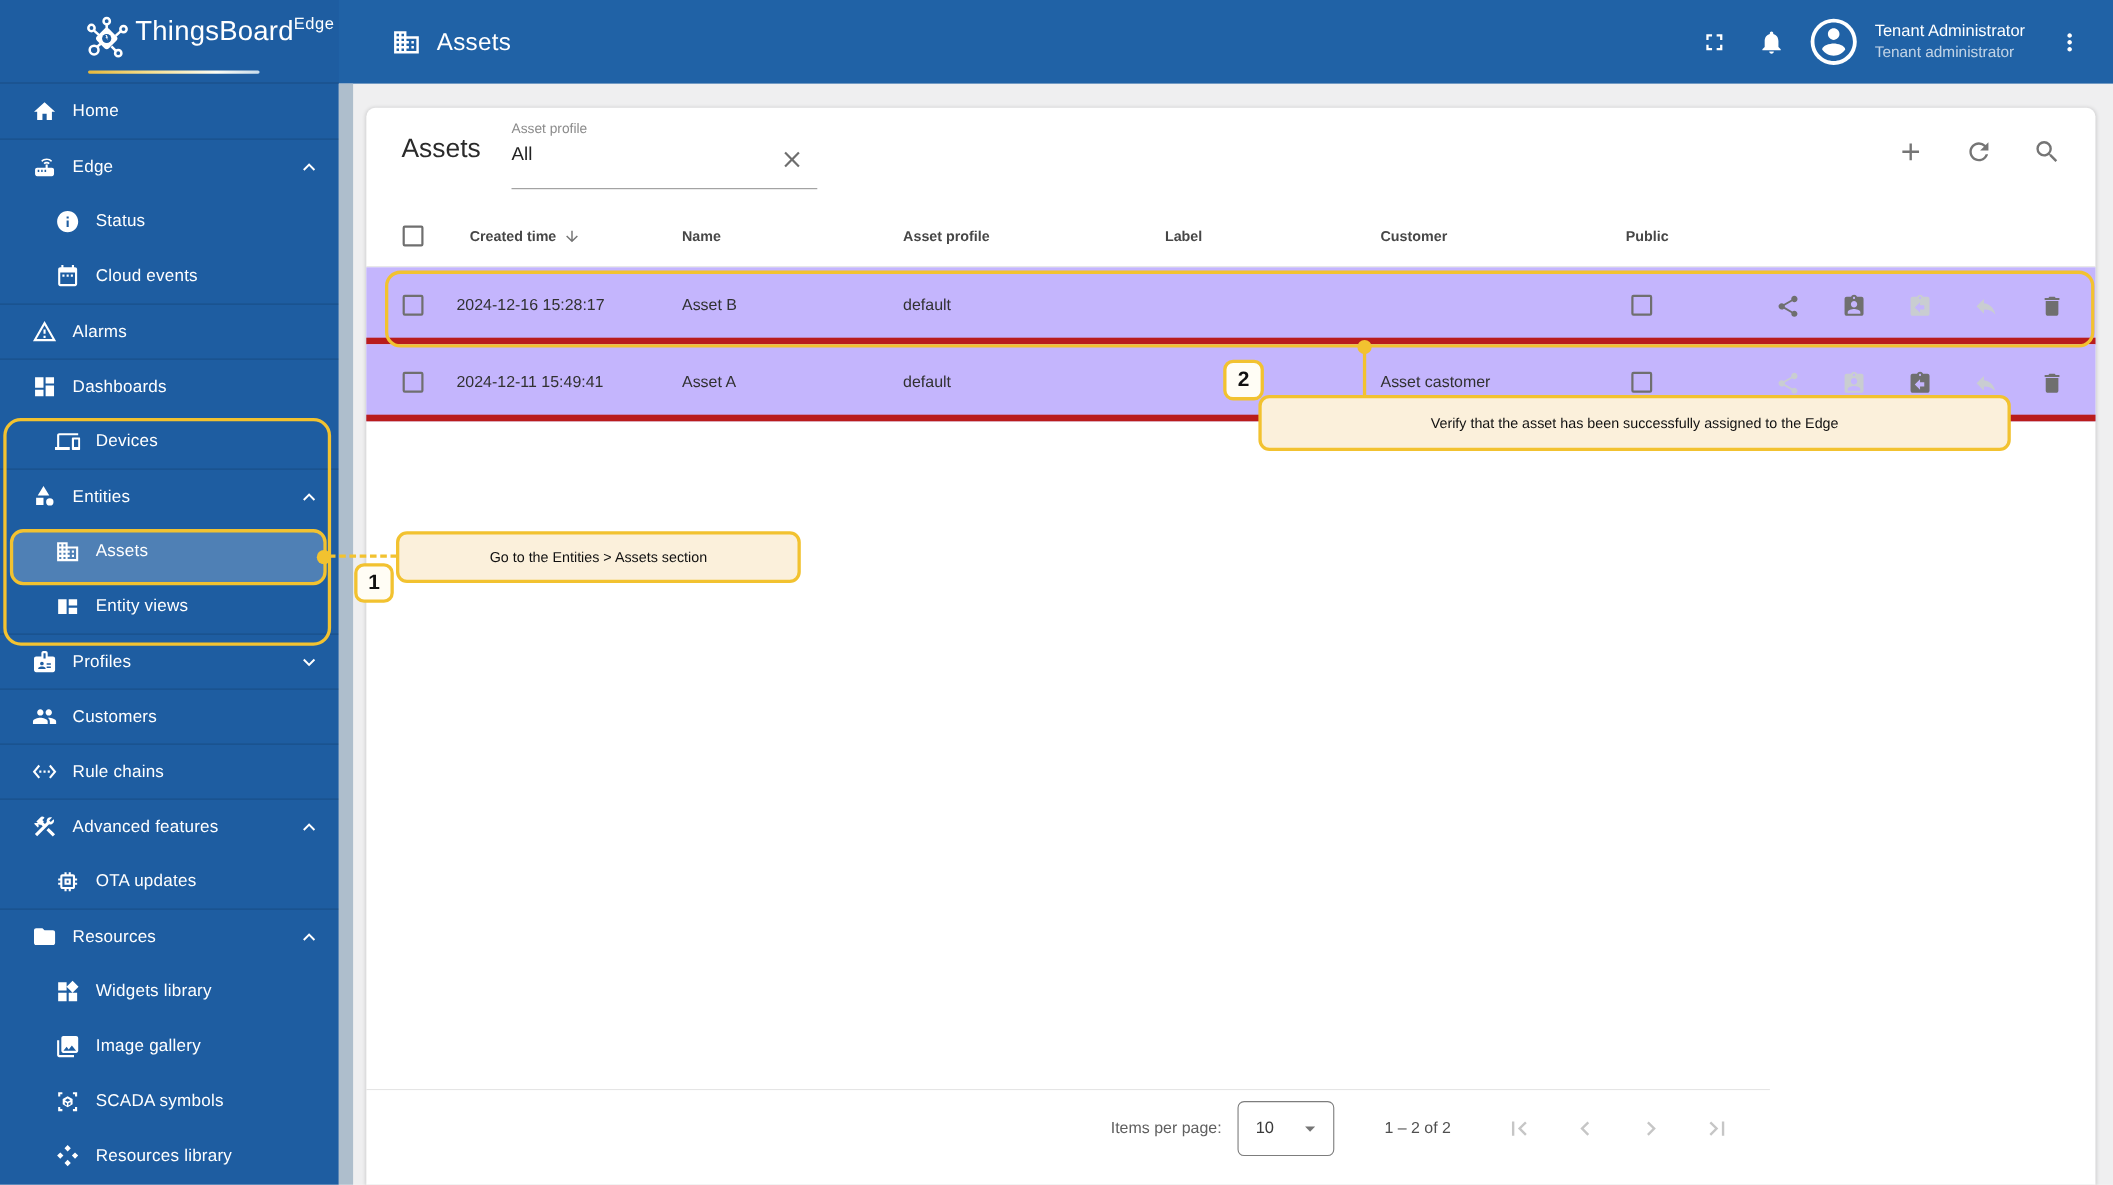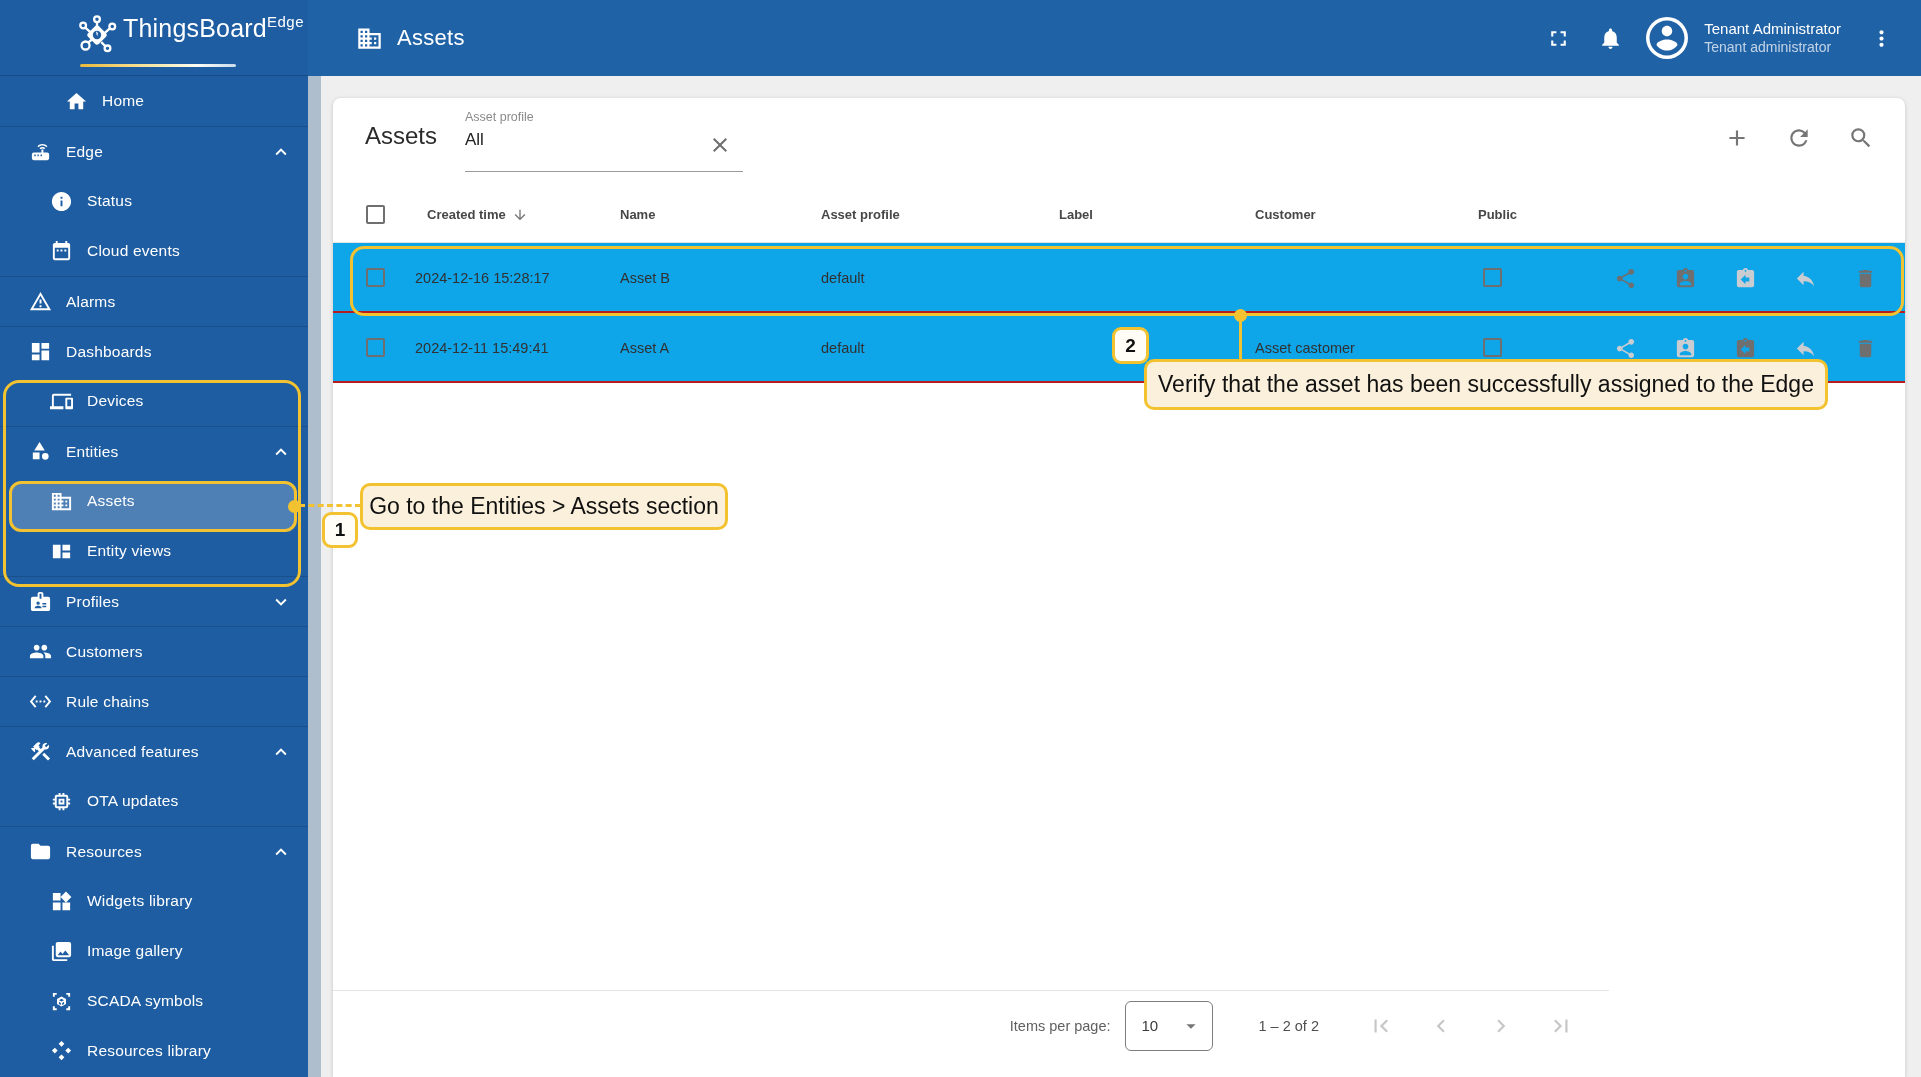--- a/index.html
+++ b/index.html
@@ -26,21 +26,21 @@
   .logo-row { position:absolute; left:76px; top:14px; display:flex; gap:5px; }
   .logo-icn svg { width:42px; height:42px; display:block; }
   .logo-text { display:flex; flex-direction:row; }
   .logo-title { font-size:25px; font-weight:400; color:#fff; letter-spacing:.2px; }
   .logo-sub { font-size:15px; color:#fff; text-align:right; margin-top:-1px; letter-spacing:.5px; }
   .logo-underline { position:absolute; left:80px; bottom:8px; width:156px; height:3px; border-radius:2px;
       background:linear-gradient(90deg,#E8B93B 0%, #F6DE8C 35%, #FDFDF4 75%, #C9DCEC 100%); }
   .nav { position:absolute; top:76px; left:0; width:308px; }
   .nav-item { position:relative; height:50px; display:flex; align-items:center; cursor:pointer; }
   .nav-item.lvl0 { border-top:1px solid rgba(0,0,0,.14); }
-  .nav-item.lvl0:first-child { border-top:none;padding-left:36px; }
+  .nav-item.lvl0:first-child { border-top:none; }
   .nav-item .nicn { margin-left:29px; width:23px; height:23px; color:#fff; flex:none; }
   .nav-item.lvl1 .nicn { margin-left:50px; }
   .nav-item .nicn svg { width:23px; height:23px; display:block; }
   .nav-label { margin-left:14px; font-size:15.5px; font-weight:500; letter-spacing:.2px; }
   .chev { position:absolute; right:16px; width:22px; height:22px; color:#fff; }
   .chev svg { width:22px; height:22px; display:block; }
   .side-scrollbar { position:absolute; left:308px; top:76px; width:13px; height:1001px; background:#AEBECC; z-index:6; }
 
   
   .content { position:absolute; left:321px; top:76px; width:1600px; height:1001px; background:#EFEFF0; }
@@ -56,21 +56,21 @@
   .filter-clear svg { width:24px; height:24px; }
   .toolbar-actions { position:absolute; right:22px; top:18px; display:flex; gap:18px; }
   .toolbar-actions .icon-btn { color:#757575; }
   .toolbar-actions .icon-btn svg { width:26px; height:26px; }
 
   
   .thead { position:relative; height:57px; border-bottom:1px solid #E3E3E3; }
   .th { position:absolute; top:0; height:57px; line-height:57px; font-size:13px; font-weight:700; color:#474747; white-space:nowrap; display:flex; align-items:center; gap:6px; }
   .sort-arrow { color:#757575; }
   .sort-arrow svg { width:16px; height:16px; display:block; }
-  .trow { position:relative; height:70px; border-bottom:2px solid #b91c1c; background:#0ea5e9; }
+  .trow { position:relative; height:70px; border-bottom:6px solid #b91c1c; background:#c4b5fd; }
   .td { position:absolute; top:0; height:70px; line-height:70px; font-size:14.5px; color:#313131; white-space:nowrap; }
   .cb { position:absolute; width:19px; height:19px; border:2px solid #6f6f6f; border-radius:2px; background:transparent; cursor:pointer; }
   .thead .cb { left:33px; top:19px; }
   .trow .cb.row-cb { left:33px; top:25px; }
   .cb.pub { left:1150px; top:25px; }
   .row-actions { position:absolute; left:1262px; top:15px; width:300px; display:flex; }
   .act-btn { width:40px; height:40px; margin:0 10px; display:flex; align-items:center; justify-content:center; color:#6f6f6f; cursor:pointer; }
   .act-btn svg { width:23px; height:23px; display:block; }
   .act-btn.disabled { color:#C9CDD1; }
 
@@ -91,21 +91,21 @@
   .hl-box { position:absolute; border:3px solid var(--accent); background:transparent; }
   .entities-group-hl { left:3px; top:380px; width:298px; height:207px; border-radius:16px; }
   .assets-item-hl { left:9px; top:481px; width:288px; height:51px; border-radius:12px; background:rgba(255,255,255,.22); }
   .row1-hl { left:350px; top:246px; width:1554px; height:70px; border-radius:14px; }
   .ann-dot { position:absolute; width:13px; height:13px; border-radius:50%; background:var(--accent); }
   .step1-dot { left:288px; top:500px; }
   .step1-line { position:absolute; left:299px; top:504px; width:62px; border-top:3px dashed var(--accent); }
   .step2-dot { left:1234px; top:309px; }
   .step2-line { position:absolute; left:1239px; top:316px; width:3px; height:46px; background:var(--accent); }
   .ann-callout { position:absolute; background:var(--callout-bg); border:3px solid var(--accent); border-radius:10px;
-      display:flex; align-items:center; justify-content:center; font-size:23px; color:#111; white-space:nowrap; }
+      display:flex; align-items:center; justify-content:center; font-size:13px; color:#111; white-space:nowrap; }
   .step1-callout { left:360px; top:483px; width:368px; height:47px; }
   .step2-callout { left:1144px; top:359px; width:684px; height:51px; }
   .ann-badge { position:absolute; background:#FFFDF5; border:3px solid var(--accent); border-radius:9px;
       display:flex; align-items:center; justify-content:center; font-size:19px; font-weight:700; color:#111; }
   .step1-badge { left:322px; top:512px; width:36px; height:36px; }
   .step2-badge { left:1112px; top:327px; width:37px; height:37px; }
 </style>
 </head>
 <body>
 

